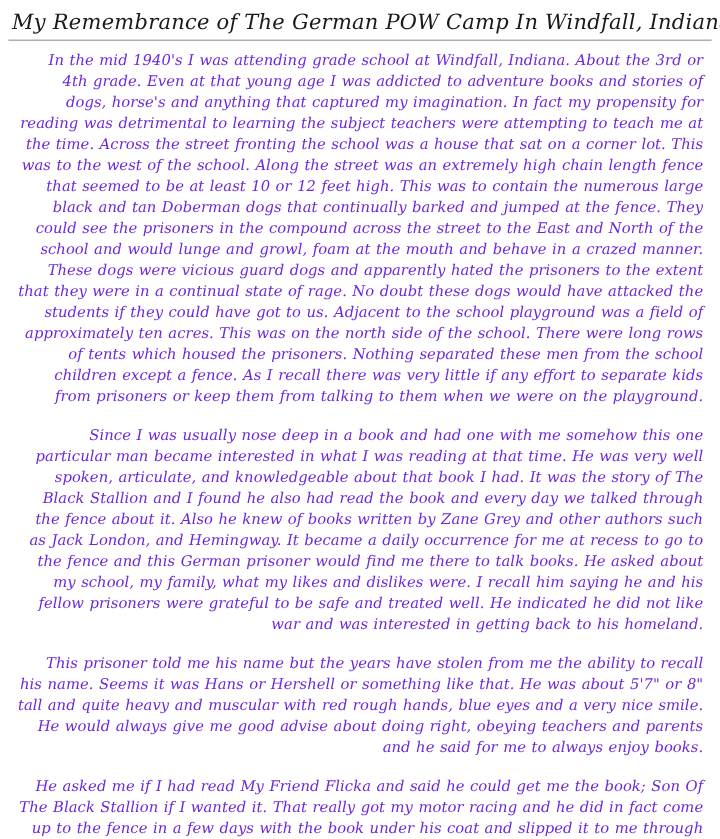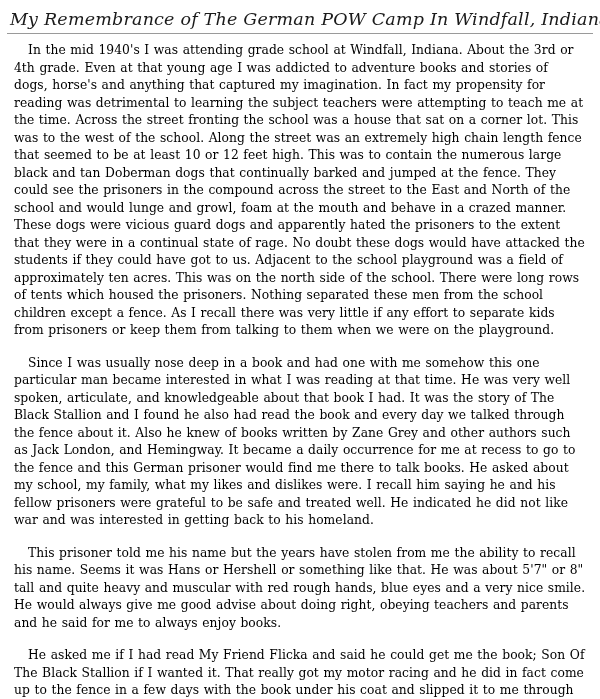--- a/index.html
+++ b/index.html
@@ -29,25 +29,26 @@
     width: 586px;
     height: 1px;
     background: #9a9a9a;
     margin: 2px auto 0 auto;
   }
   .body {
     padding: 8px 14px 0 14px;
   }
   p.para {
     font-family: "DejaVu Serif", serif;
+    font-style: italic;
     font-size: 12.3px;
     line-height: 17.5px;
-    color: #000000;
+    color: #6d28d9;
     margin: 0 0 15px 0;
-    text-align: left;
+    text-align: right;
     text-indent: 14px;
     letter-spacing: 0.05px;
     word-spacing: 0.6px;
   }
   p.para:last-child {
     margin-bottom: 0;
   }
 </style>
 </head>
 <body>

